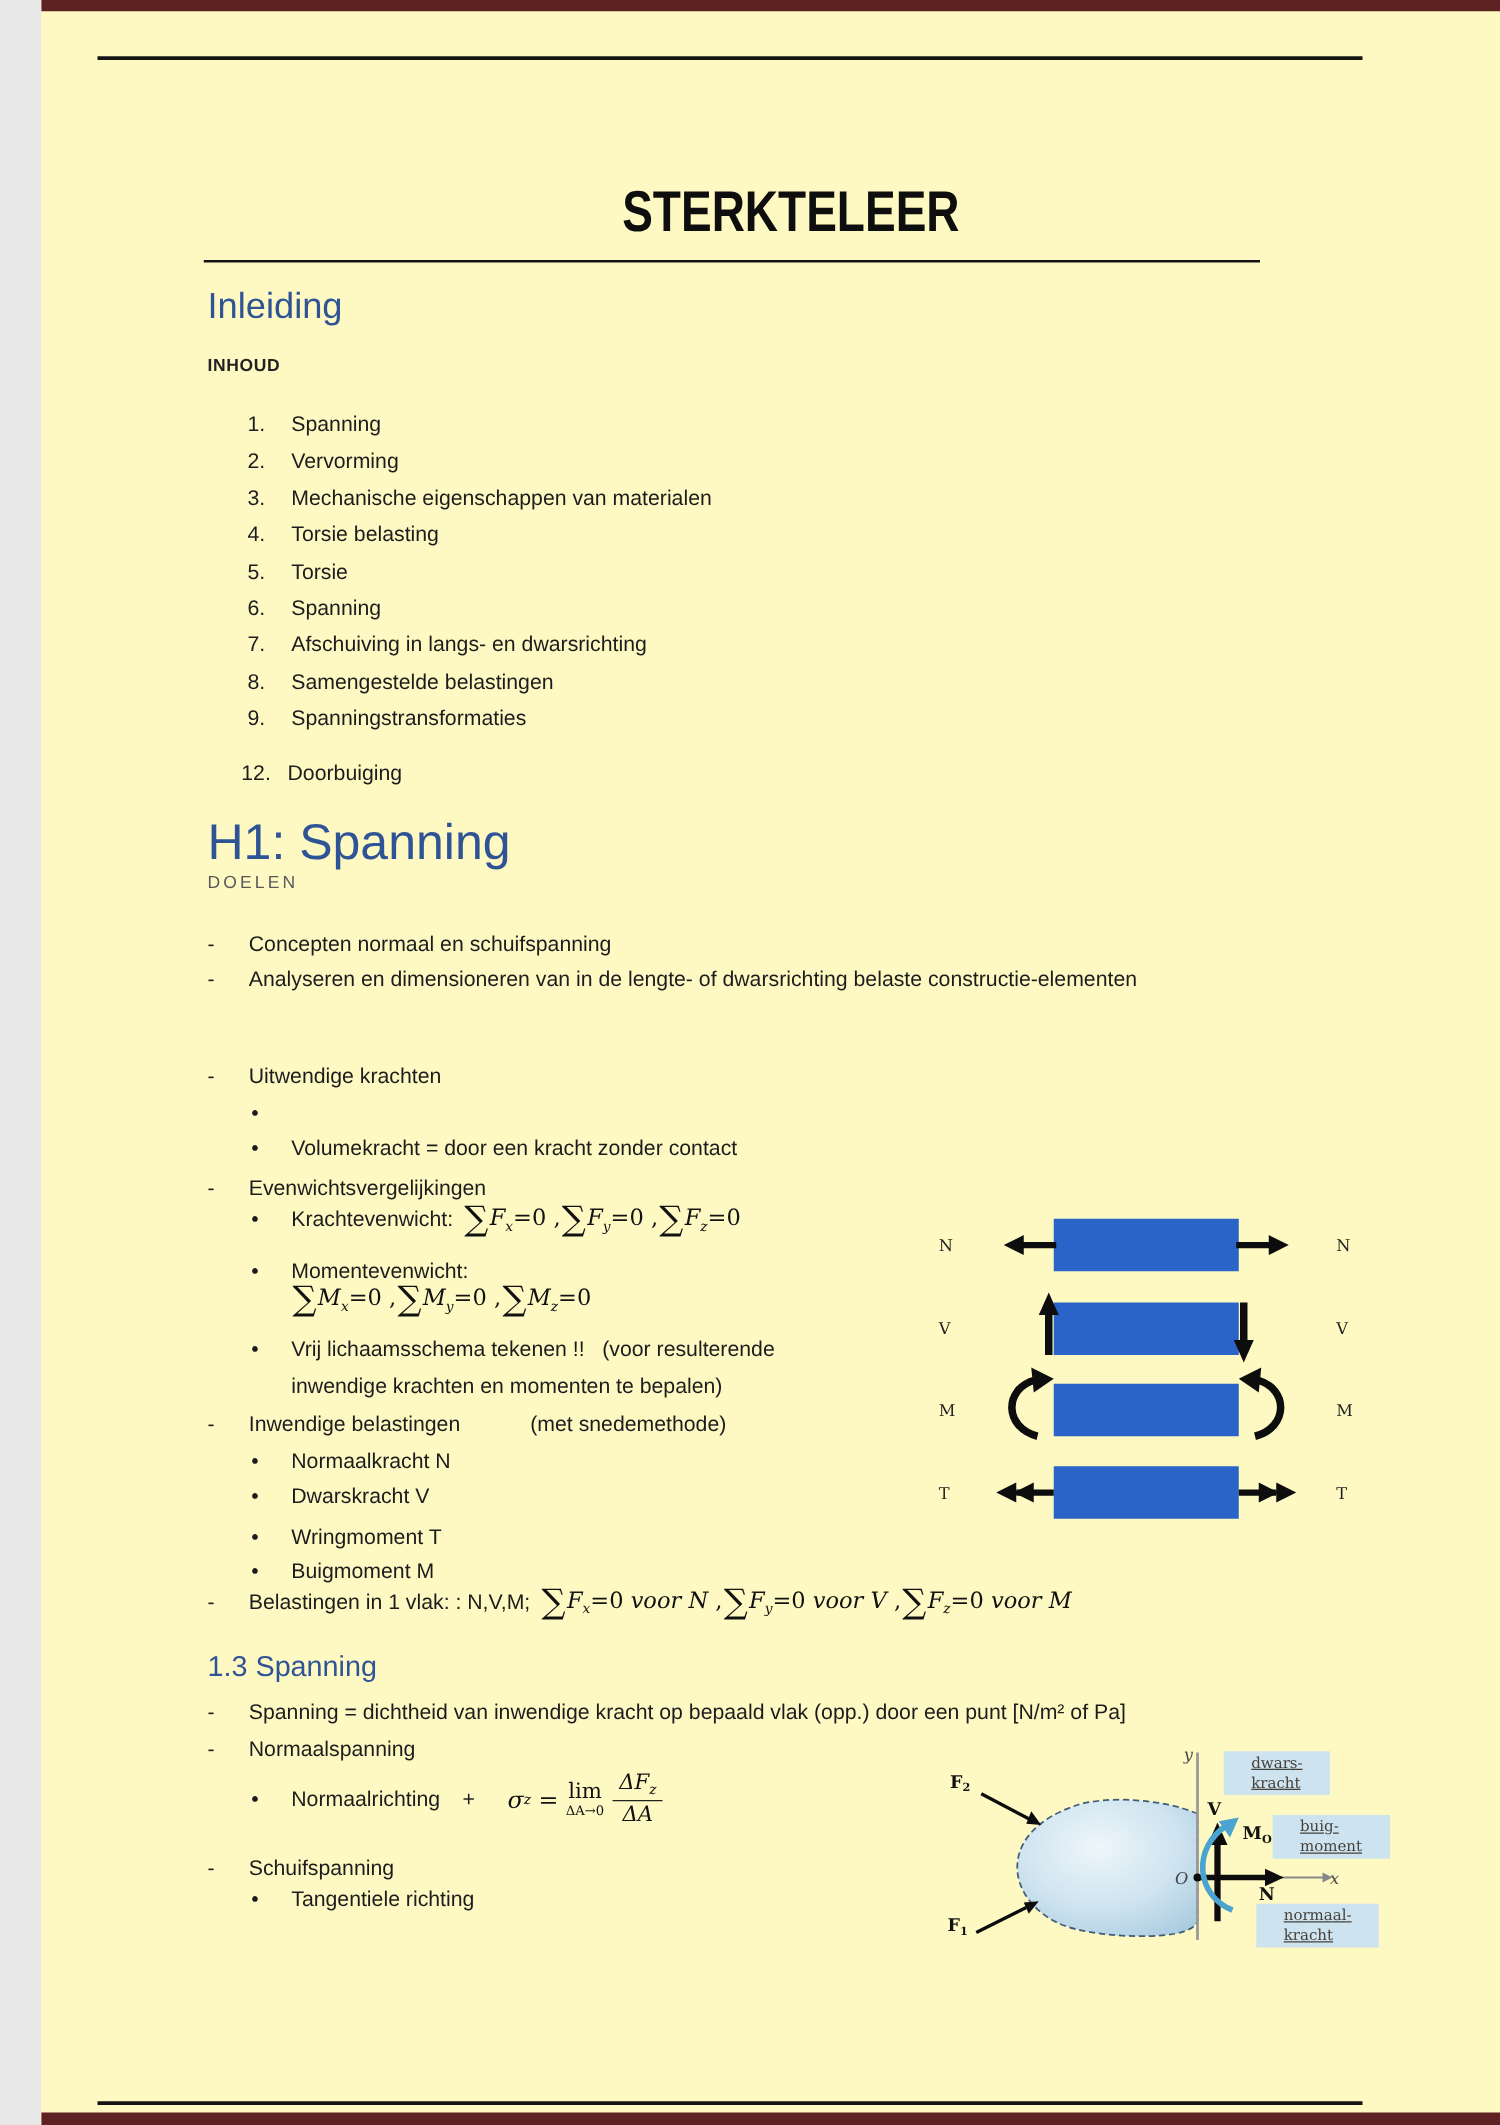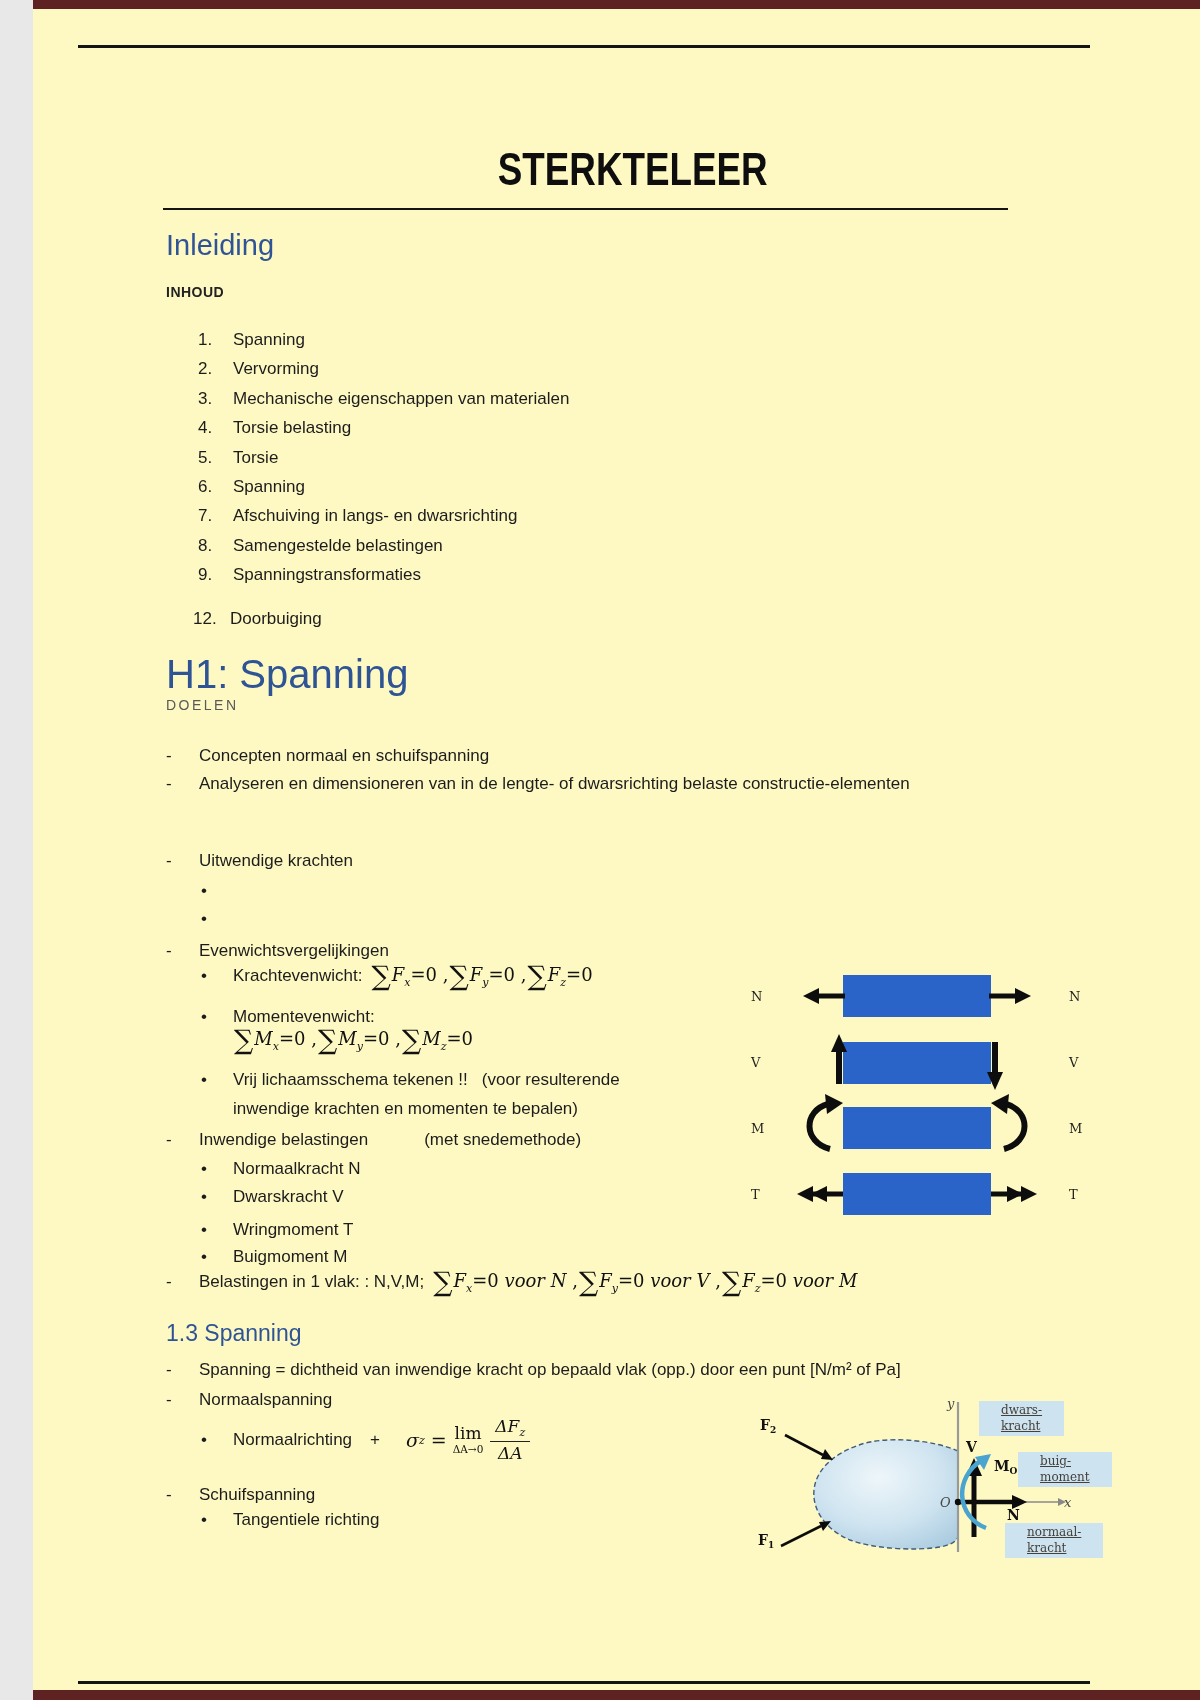--- a/index.html
+++ b/index.html
@@ -140,20 +140,21 @@
 
   <div class="row" style="top:849px">
       <span class="mk">-</span>
       <span>Uitwendige krachten</span>
     </div>
   <div class="row lvl2" style="top:879px">
       <span class="mk">•</span>
     </div>
   <div class="row lvl2" style="top:907px">
       <span class="mk">•</span>
+      <span>Volumekracht = door een kracht zonder contact</span>
     </div>
   <div class="row" style="top:939px">
       <span class="mk">-</span>
       <span>Evenwichtsvergelijkingen</span>
     </div>
 
   <div class="row lvl2 mathrow" style="top:962px">
     <span class="mk">•</span>
     <span>Krachtevenwicht:</span>
     <span class="math mml"><span class="msum">∑</span><span class="mit">F</span><sub>x</sub><span>=</span><span>0</span><span> </span><span>,</span><span class="msum">∑</span><span class="mit">F</span><sub>y</sub><span>=</span><span>0</span><span> </span><span>,</span><span class="msum">∑</span><span class="mit">F</span><sub>z</sub><span>=</span><span>0</span></span>

